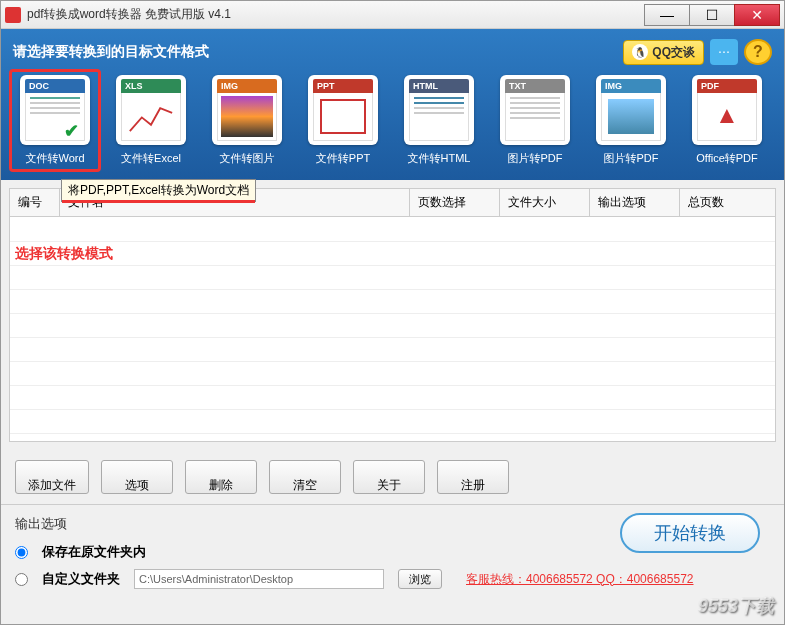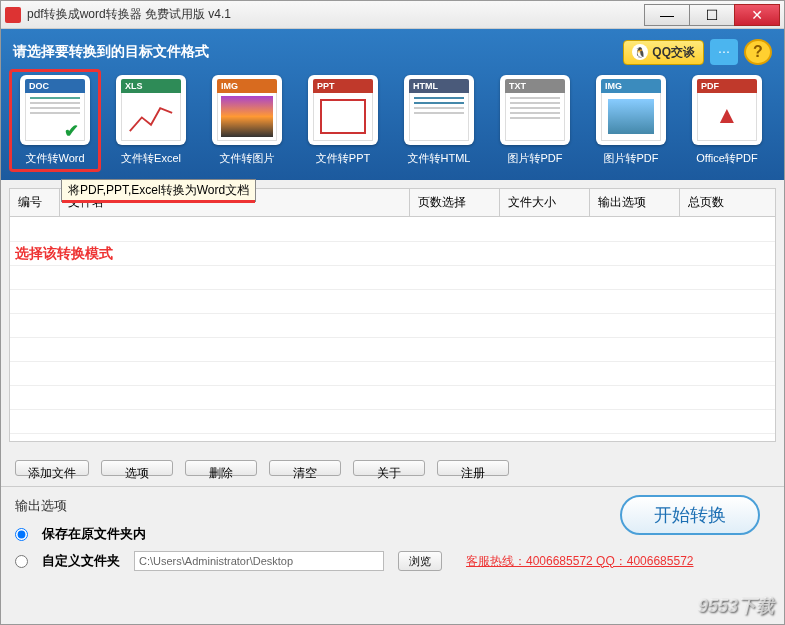--- a/index.html
+++ b/index.html
@@ -29,21 +29,21 @@
     .format-label { color: #fff; font-size: 11px; text-align: center; }
     .tooltip { position: absolute; left: 60px; top: 178px; background: #fffbe6; border: 1px solid #888; padding: 2px 6px; font-size: 12px; z-index: 10; }
     .tooltip::after { content:''; position:absolute; left:0; right:0; bottom:-2px; height:3px; background:#e33; }
     .overlay-text { position: absolute; left: 14px; top: 244px; color: #e33; font-size: 14px; font-weight: bold; z-index: 5; }
     .table-area { margin: 8px; }
     table { width: 100%; border-collapse: collapse; }
     thead th { background: #f7f7f7; border: 1px solid #ccc; padding: 5px 8px; text-align: left; font-weight: normal; font-size: 12px; }
     tbody td { border-bottom: 1px solid #eee; height: 24px; }
     .table-body-scroll { height: 225px; overflow: auto; background: #fff; border: 1px solid #ccc; border-top: none; }
     .button-row { display: flex; gap: 12px; padding: 10px 14px; }
-    .std-btn { min-width: 72px; height: 16px; background: linear-gradient(#fdfdfd,#e8e8e8); border: 1px solid #aaa; border-radius: 3px; font-size: 12px; padding: 4px 12px; cursor: pointer; }
+    .std-btn { min-width: 72px; height: 16px; background: linear-gradient(#fdfdfd,#e8e8e8); border: 1px solid #aaa; border-radius: 3px; font-size: 12px; padding: 16px 12px; cursor: pointer; }
     .output-section { border-top: 1px solid #ccc; padding: 10px 14px; position: relative; }
     .output-label { font-size: 13px; margin-bottom: 10px; color: #333; }
     .radio-row { display: flex; align-items: center; gap: 14px; margin-bottom: 8px; font-size: 13px; }
     .radio-row input[type=text] { width: 250px; height: 20px; border: 1px solid #bbb; padding: 0 4px; font-size: 11px; color: #666; }
     .browse-btn { height: 20px; padding: 0 10px; font-size: 11px; background: linear-gradient(#fdfdfd,#e8e8e8); border: 1px solid #aaa; border-radius: 3px; }
     .start-btn { position: absolute; right: 24px; top: 8px; width: 140px; height: 40px; background: linear-gradient(#fff,#e0eef8); border: 2px solid #4a9fd8; border-radius: 20px; color: #1c6fb3; font-size: 18px; font-weight: normal; display: flex; align-items: center; justify-content: center; cursor: pointer; }
     .hotline { color: #e33; font-size: 12px; margin-left: 10px; text-decoration: underline; }
     .watermark { position: absolute; right: 10px; bottom: 6px; color: rgba(255,255,255,.6); font-size: 18px; font-style: italic; font-weight: bold; text-shadow: 1px 1px 2px rgba(0,0,0,.6); }
     .check { position:absolute; right:2px; bottom:2px; width:18px; height:18px; color:#1a9c3c; font-weight:bold; font-size:18px; }
     .lines { position:absolute; inset:4px; display:flex; flex-direction:column; gap:3px; }

